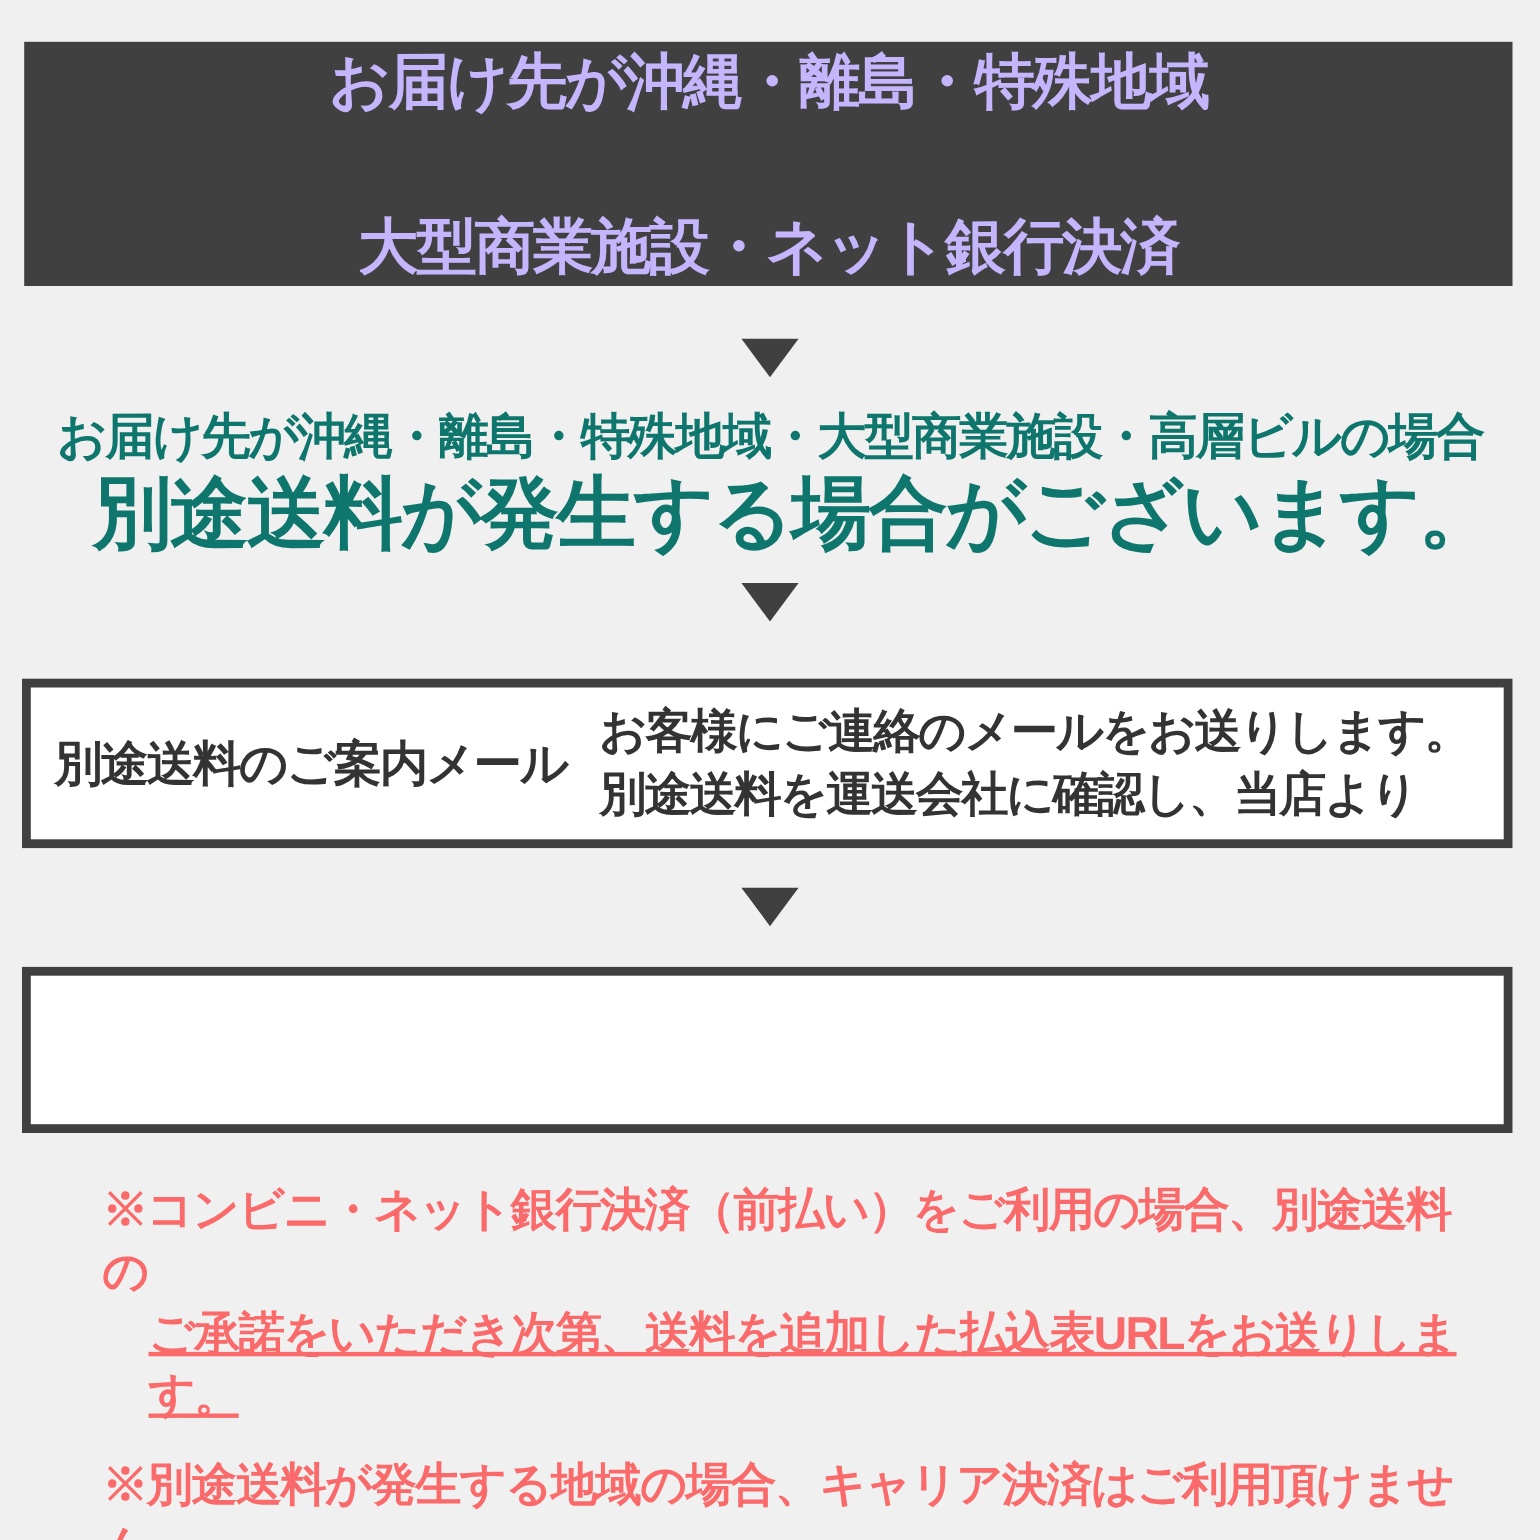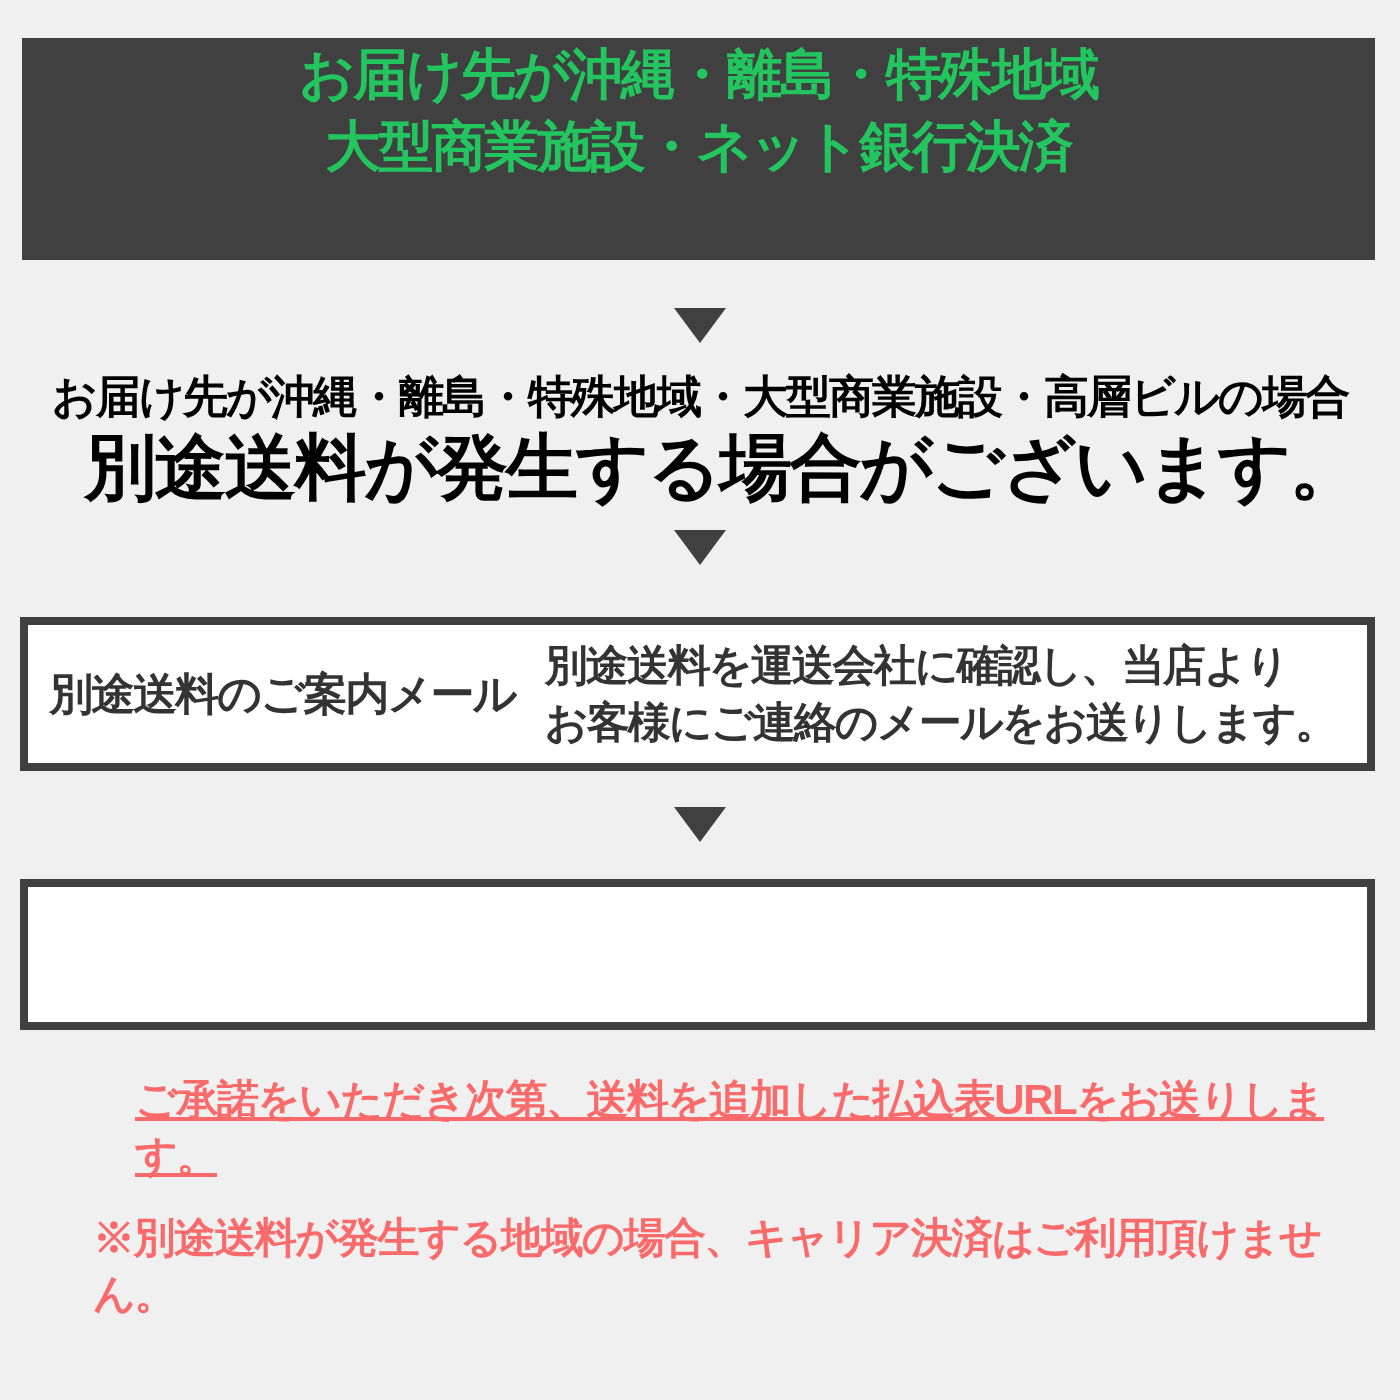--- a/index.html
+++ b/index.html
@@ -13,24 +13,24 @@
     font-family: "Liberation Sans", sans-serif;
     font-weight: bold;
     overflow: hidden;
   }
   
   .header-banner {
     box-sizing: border-box;
     margin: 38px 25px 0 22px;
     height: 222px;
     background: #404040;
-    color: #22c55e;
+    color: #c4b5fd;
     display: flex;
     flex-direction: column;
-    justify-content: flex-start;
+    justify-content: space-between;
     align-items: center;
     font-size: 55px;
     letter-spacing: -2px;
     line-height: 72px;
     text-align: center;
   }
   
   .flow-arrow {
     width: 0;
     height: 0;
@@ -38,21 +38,21 @@
     border-right: 26px solid transparent;
     border-top: 35px solid #404040;
     margin: 0 auto;
   }
   .arrow-1 { margin-top: 48px; }
   .arrow-2 { margin-top: 31px; }
   .arrow-3 { margin-top: 36px; }
   
   .warning {
     text-align: center;
-    color: #000000;
+    color: #0f766e;
   }
   .warning-line1 {
     margin-top: 28px;
     font-size: 45px;
     letter-spacing: -2px;
     line-height: 52px;
   }
   .warning-line2 {
     margin-top: 13px;
     font-size: 72px;
@@ -113,30 +113,31 @@
 <div class="warning">
   <div class="warning-line1">お届け先が沖縄・離島・特殊地域・大型商業施設・高層ビルの場合</div>
   <div class="warning-line2">別途送料が発生する場合がございます。</div>
 </div>
 
 <div class="flow-arrow arrow-2"></div>
 
 <div class="step-box step-box-1">
   <div class="step-label">別途送料のご案内メール</div>
   <div class="step-desc">
+    <div>お客様にご連絡のメールをお送りします。</div>
     <div>別途送料を運送会社に確認し、当店より</div>
-    <div>お客様にご連絡のメールをお送りします。</div>
   </div>
 </div>
 
 <div class="flow-arrow arrow-3"></div>
 
 <div class="step-box step-box-2">
 </div>
 
 <div class="note note-1">
+  <div>※コンビニ・ネット銀行決済（前払い）をご利用の場合、別途送料の</div>
   <div class="note-line2">ご承諾をいただき次第、送料を追加した払込表URLをお送りします。</div>
 </div>
 
 <div class="note note-2">
   <div>※別途送料が発生する地域の場合、キャリア決済はご利用頂けません。</div>
 
 </div>
 
 </body></html>

